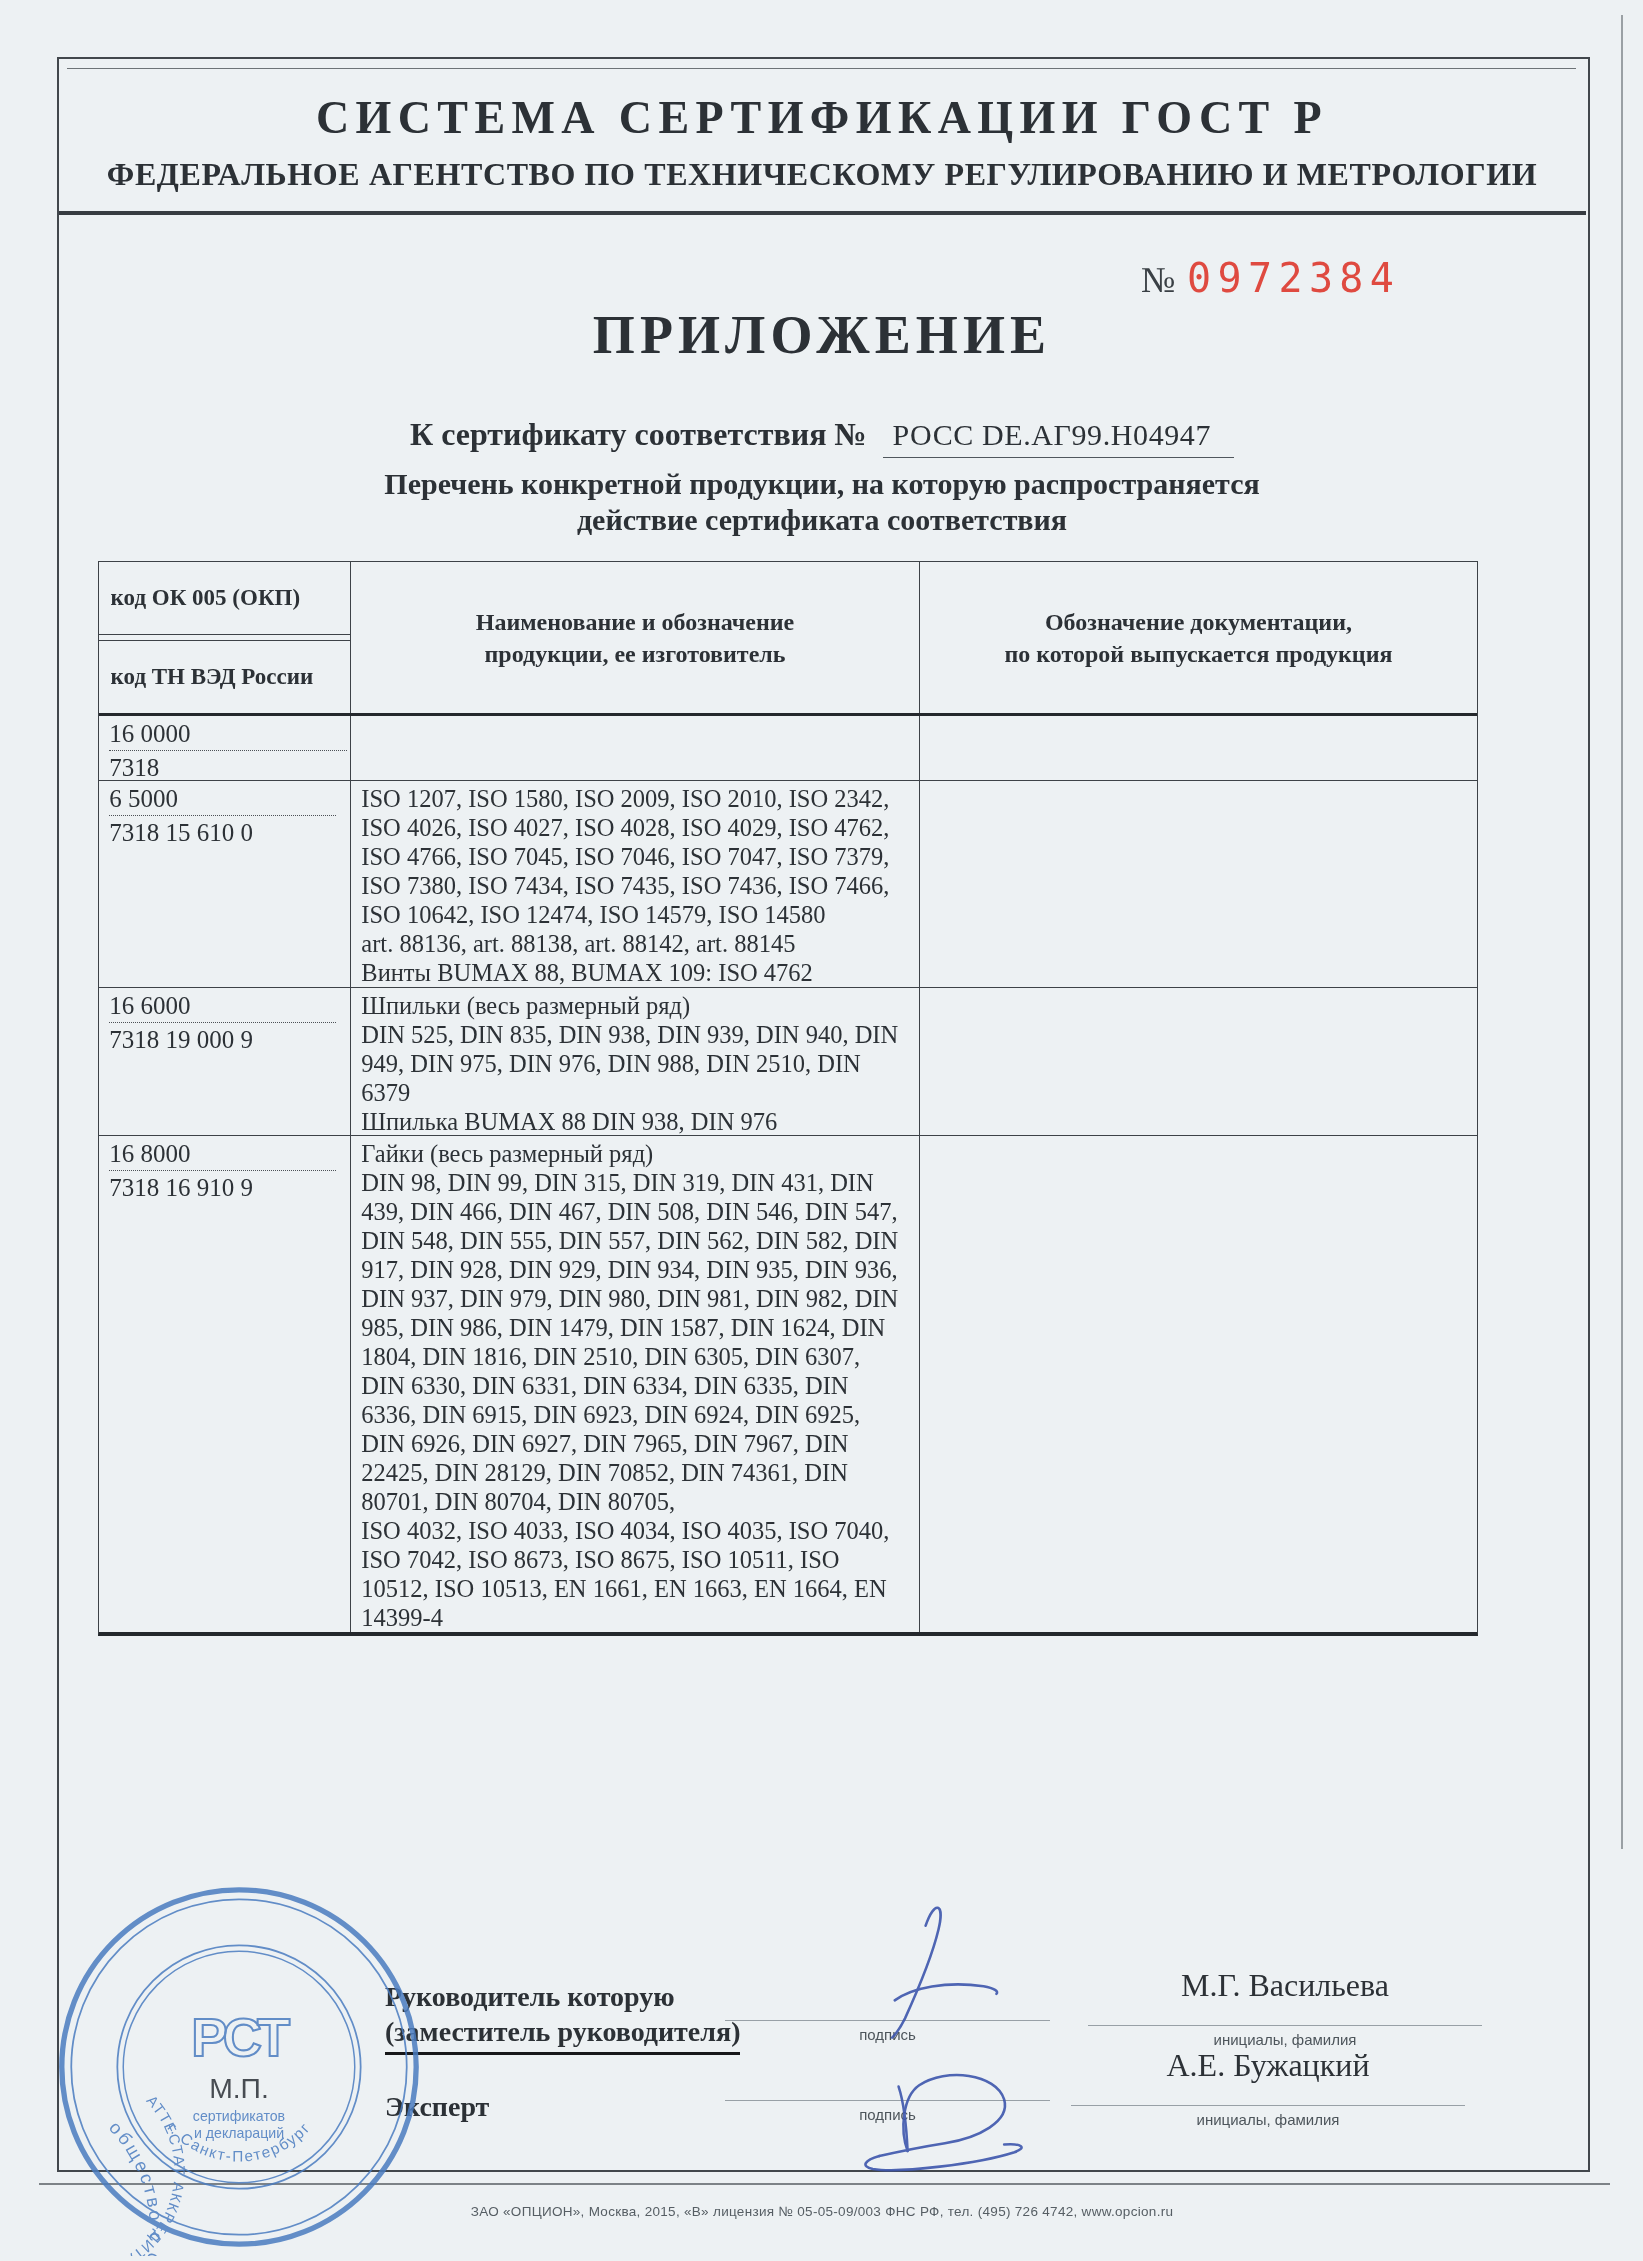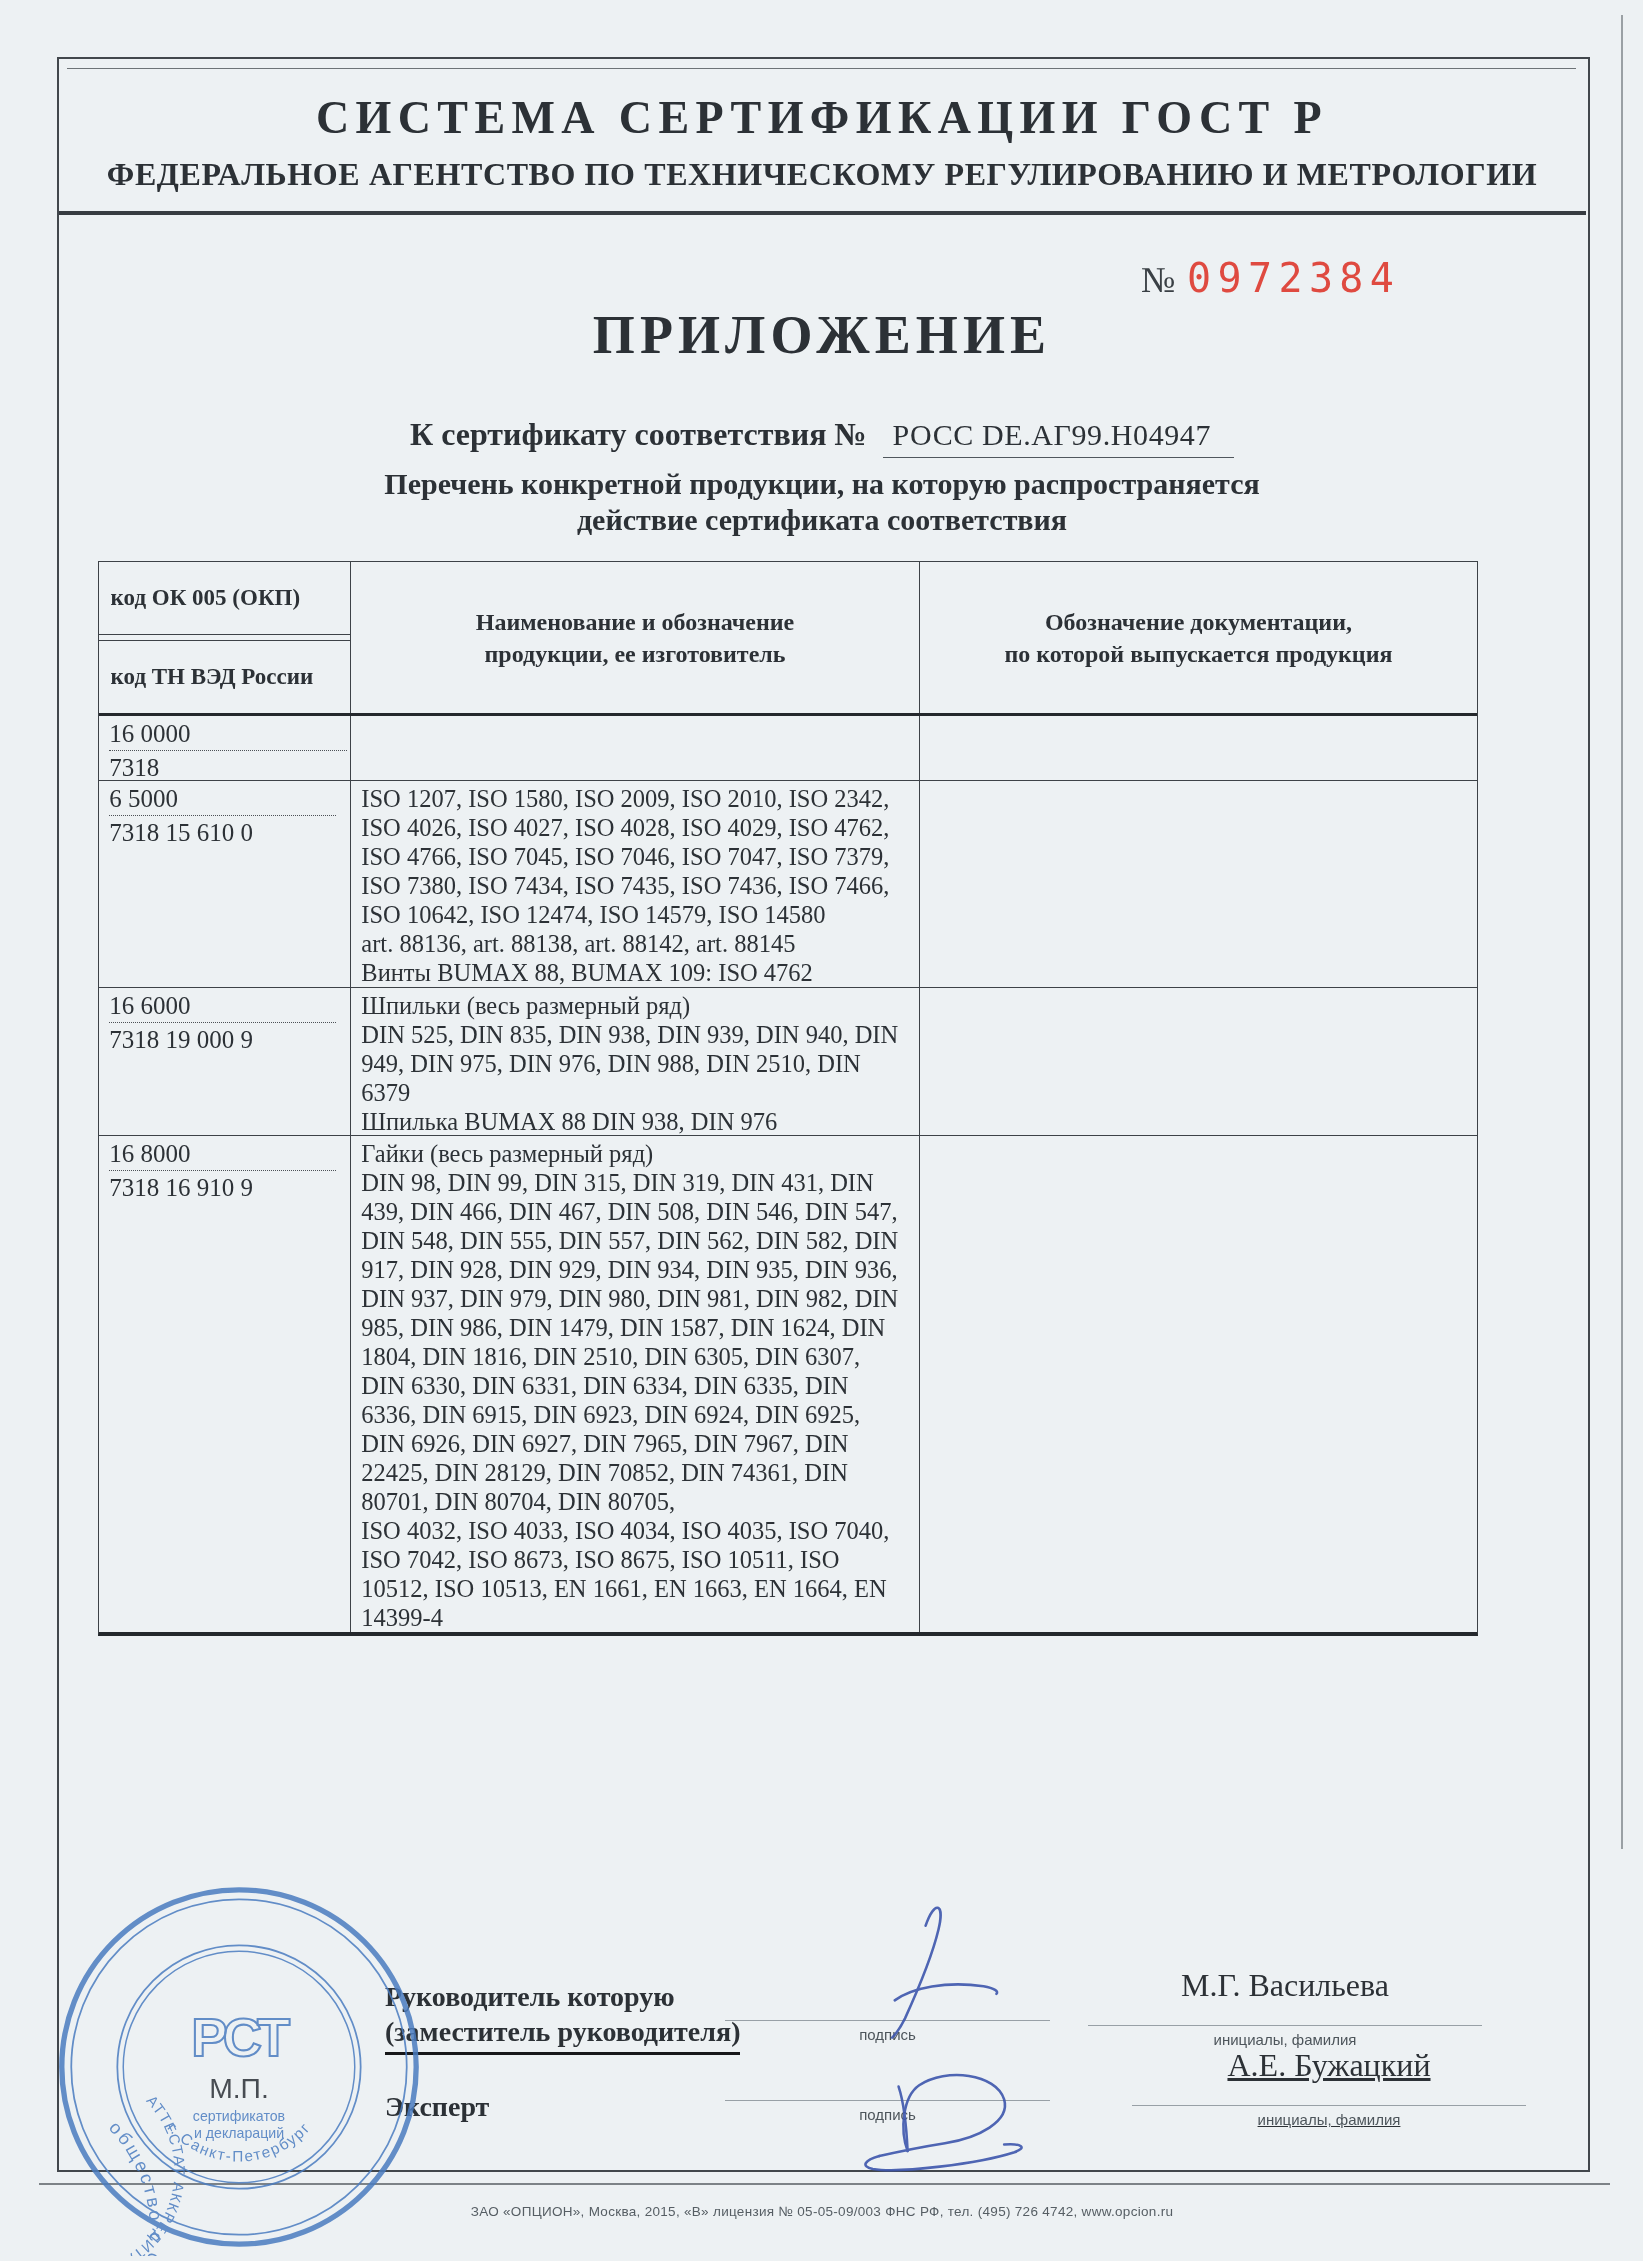--- a/index.html
+++ b/index.html
@@ -188,21 +188,21 @@
     <div class="cap">подпись</div>
   </div>
   <div class="abs sigline" style="left:725px;top:2100px;width:325px;">
     <div class="cap">подпись</div>
   </div>
 
   <div class="abs namebox" style="left:1088px;top:1967px;">
     <div class="nametext">М.Г. Васильева</div>
     <div class="cap">инициалы, фамилия</div>
   </div>
-  <div class="abs namebox" style="left:1132px;top:2047px;text-decoration:underline;">
+  <div class="abs namebox" style="left:1071px;top:2047px;">
     <div class="nametext">А.Е. Бужацкий</div>
     <div class="cap">инициалы, фамилия</div>
   </div>
 
   <svg class="abs" style="left:50px;top:1878px;z-index:5;" width="378" height="378" viewBox="0 0 640 640">
     <defs>
       <path id="arcOuter" d="M 98,424 A 245 245 0 1 1 97,423"></path>
       <path id="arcInner" d="M 162,378 A 168 168 0 1 1 161,377"></path>
       <path id="arcBottom" d="M 189,412 A 160 160 0 0 0 451,412"></path>
     </defs>

